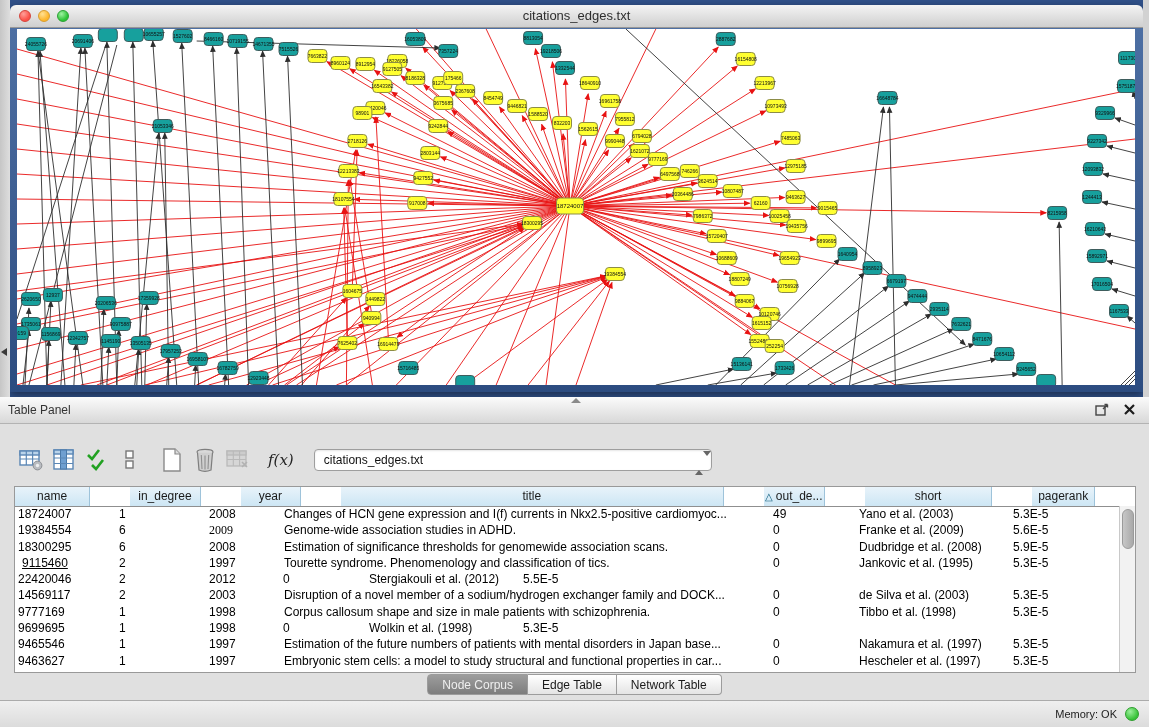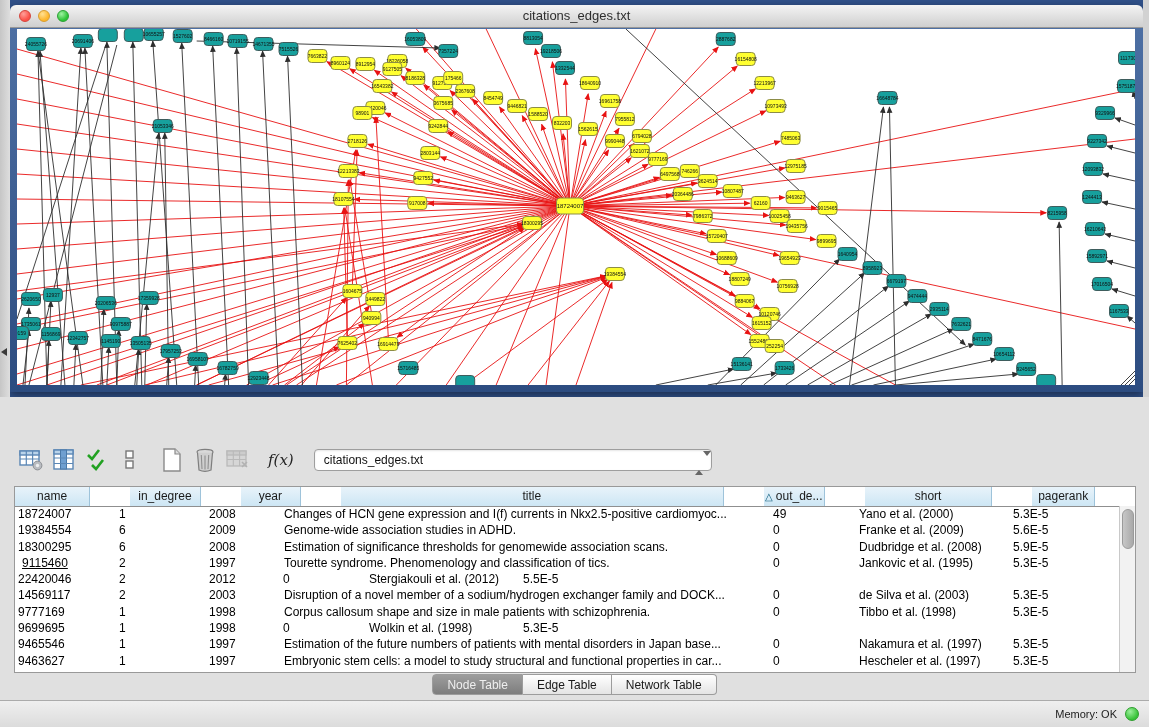--- a/index.html
+++ b/index.html
@@ -759,20 +759,35 @@
         </svg>
     </div>
   </div>
   <div id="left-gutter">
     <div class="gutter-arrow"></div>
   </div>
   <div id="right-gutter"></div>
 </div>
 
 <div id="table-panel">
+  <div class="panel-header">
+    <div class="divider-arrow"></div>
+    <span class="panel-title">Table Panel</span>
+    <span class="float-icon">
+      <svg width="14" height="14" viewBox="0 0 14 14">
+          <rect x="1" y="3" width="9" height="9" fill="none" stroke="#444" stroke-width="1.4"></rect>
+          <path d="M8 6 L12.5 1.5 M12.5 1.5 L9.5 1.5 M12.5 1.5 L12.5 4.5" stroke="#444" stroke-width="1.4" fill="none"></path>
+        </svg>
+    </span>
+    <span class="close-x">
+      <svg width="13" height="14" viewBox="0 0 13 14">
+          <path d="M2 3 L11 12 M11 3 L2 12" stroke="#1d1d1d" stroke-width="2.2"></path>
+        </svg>
+    </span>
+  </div>
 
   <div class="panel-toolbar">
     <button class="tbtn">
       <svg width="26" height="24" viewBox="0 0 26 24">
           <rect x="2" y="3" width="19" height="14" fill="#fff" stroke="#5b87b5" stroke-width="1.4"></rect>
           <rect x="2" y="3" width="19" height="4" fill="#b9d3ea" stroke="#5b87b5" stroke-width="1.4"></rect>
           <path d="M8.3 3 V17 M14.6 3 V17 M2 11 H21" stroke="#5b87b5" stroke-width="1.2"></path>
           <circle cx="19.5" cy="17.5" r="4.4" fill="#b9bcc1" stroke="#8a8d92" stroke-width="1"></circle>
           <circle cx="19.5" cy="17.5" r="1.7" fill="#eceef0"></circle>
         </svg>
@@ -836,27 +851,27 @@
         <div class="th" style="width: 80px;"><span>pagerank</span></div>
         <div class="th th-filler"></div>
       </div>
     <div class="tbody" id="tbody">
         <div class="tr">
           <div class="td" style="width: 96px; padding-left: 3px;">18724007</div>
           <div class="td" style="width: 90px; padding-left: 8px;">1</div>
           <div class="td" style="width: 77px; padding-left: 8px;">2008</div>
           <div class="td" style="width: 490px; padding-left: 6px;">Changes of HCN gene expression and I(f) currents in Nkx2.5-positive cardiomyoc...</div>
           <div class="td" style="width: 78px; padding-left: 5px;">49</div>
-          <div class="td" style="width: 163px; padding-left: 13px;">Yano et al. (2000)</div>
+          <div class="td" style="width: 163px; padding-left: 13px;">Yano et al. (2003)</div>
           <div class="td" style="width: 80px; padding-left: 4px;">5.3E-5</div>
         </div>
         <div class="tr">
           <div class="td" style="width: 96px; padding-left: 3px;">19384554</div>
           <div class="td" style="width: 90px; padding-left: 8px;">6</div>
-          <div class="td" style="width: 77px; padding-left: 8px;">2009</div>
+          <div class="td" style="width: 77px; padding-left: 8px; font-family: Liberation Serif, serif;">2009</div>
           <div class="td" style="width: 490px; padding-left: 6px;">Genome-wide association studies in ADHD.</div>
           <div class="td" style="width: 78px; padding-left: 5px;">0</div>
           <div class="td" style="width: 163px; padding-left: 13px;">Franke et al. (2009)</div>
           <div class="td" style="width: 80px; padding-left: 4px;">5.6E-5</div>
         </div>
         <div class="tr">
           <div class="td" style="width: 96px; padding-left: 3px;">18300295</div>
           <div class="td" style="width: 90px; padding-left: 8px;">6</div>
           <div class="td" style="width: 77px; padding-left: 8px;">2008</div>
           <div class="td" style="width: 490px; padding-left: 6px;">Estimation of significance thresholds for genomewide association scans.</div>
@@ -925,21 +940,21 @@
           <div class="td" style="width: 163px; padding-left: 13px;">Hescheler et al. (1997)</div>
           <div class="td" style="width: 80px; padding-left: 4px;">5.3E-5</div>
         </div>
       </div>
     <div class="vscroll">
         <div class="vthumb"></div>
       </div>
   </div>
 
   <div class="tabs-row" id="tabs-row">
-      <button class="tab selected">Node Table</button>
+      <button class="tab selected">Node Corpus</button>
       <button class="tab">Edge Table</button>
       <button class="tab">Network Table</button>
     </div>
 </div>
 
 <div id="status-bar">
   <span id="mem-label">Memory: OK</span>
   <span id="mem-dot"></span>
 </div>
 

